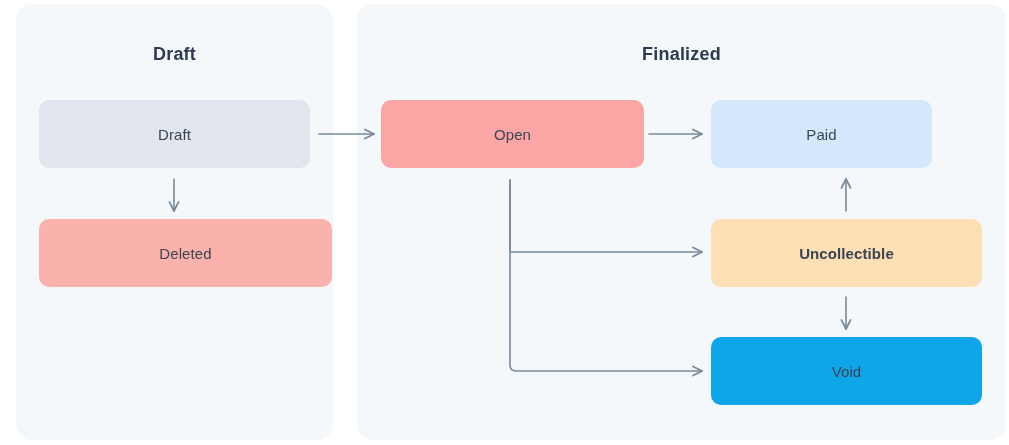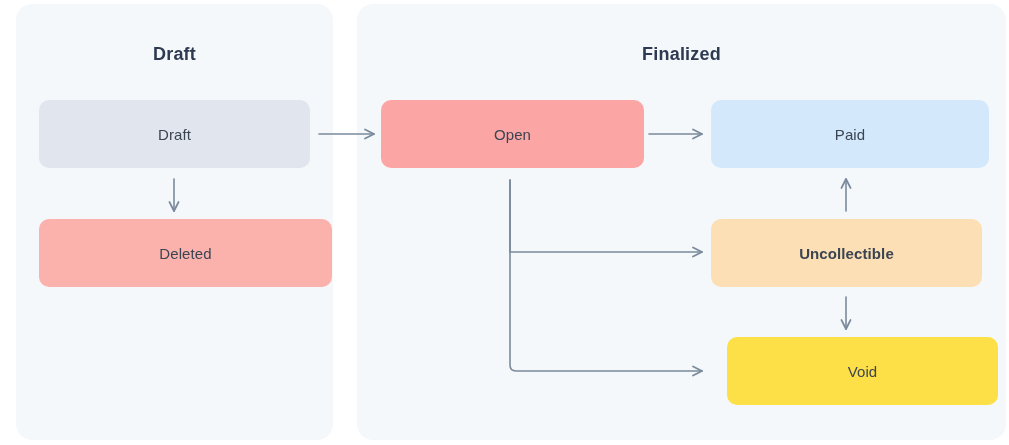--- a/index.html
+++ b/index.html
@@ -17,21 +17,21 @@
   .node{position:absolute;height:68px;border-radius:10px;
     display:flex;align-items:center;justify-content:center;
     font-size:15px;color:#3c4452;letter-spacing:.1px;}
 
   
   #node-draft       {left:23px;  top:96px;  width:271px; background:#e1e5ed;}
   #node-deleted     {left:23px;  top:215px; width:293px; background:#fbb2ad;}
 
   
   #node-open        {left:24px;  top:96px;  width:263px; background:#c5eec3;}
-  #node-paid        {left:354px; top:96px;  width:278px; background:#d3e8fb;}
+  #node-paid        {left:354px; top:96px;  width:221px; background:#d3e8fb;}
   #node-uncollectible{left:354px; top:215px; width:271px; background:#fcdfb4;}
   #node-void        {left:354px; top:333px; width:271px; background:#e1ddf8;}
 
   .edge-layer{position:absolute;left:0;top:0;width:1009px;height:445px;
     pointer-events:none;overflow:visible;}
 </style>
 </head>
 <body>
 
 <div id="stage">
@@ -46,21 +46,21 @@
 
   <div class="panel" id="panel-finalized">
     <div class="panel-title">Finalized</div>
 
     <div class="node" id="node-open" style="background: #fca5a5; text-align: center;">Open</div>
 
     <div class="node" id="node-paid" style="background: rgb(211, 232, 251);">Paid</div>
 
     <div class="node" id="node-uncollectible" style="background: rgb(252, 223, 180); font-weight: bold;">Uncollectible</div>
 
-    <div class="node" id="node-void" style="background: #fde047; margin-left: 16px;">Void</div>
+    <div class="node" id="node-void" style="background: #0ea5e9;">Void</div>
   </div>
 
   <svg class="edge-layer" viewBox="0 0 1009 445" width="1009" height="445">
     <defs>
       <marker id="arrowhead" viewBox="0 0 10 10" refX="9" refY="5" markerWidth="7" markerHeight="7" orient="auto-start-reverse">
         <path d="M 1 1 L 9 5 L 1 9" fill="none" stroke="#7a8a9c" stroke-width="1.6" stroke-linecap="round" stroke-linejoin="round"></path>
       </marker>
     </defs>
 
     <g fill="none" stroke="#7a8a9c" stroke-width="1.6" stroke-linecap="round" stroke-linejoin="round">

